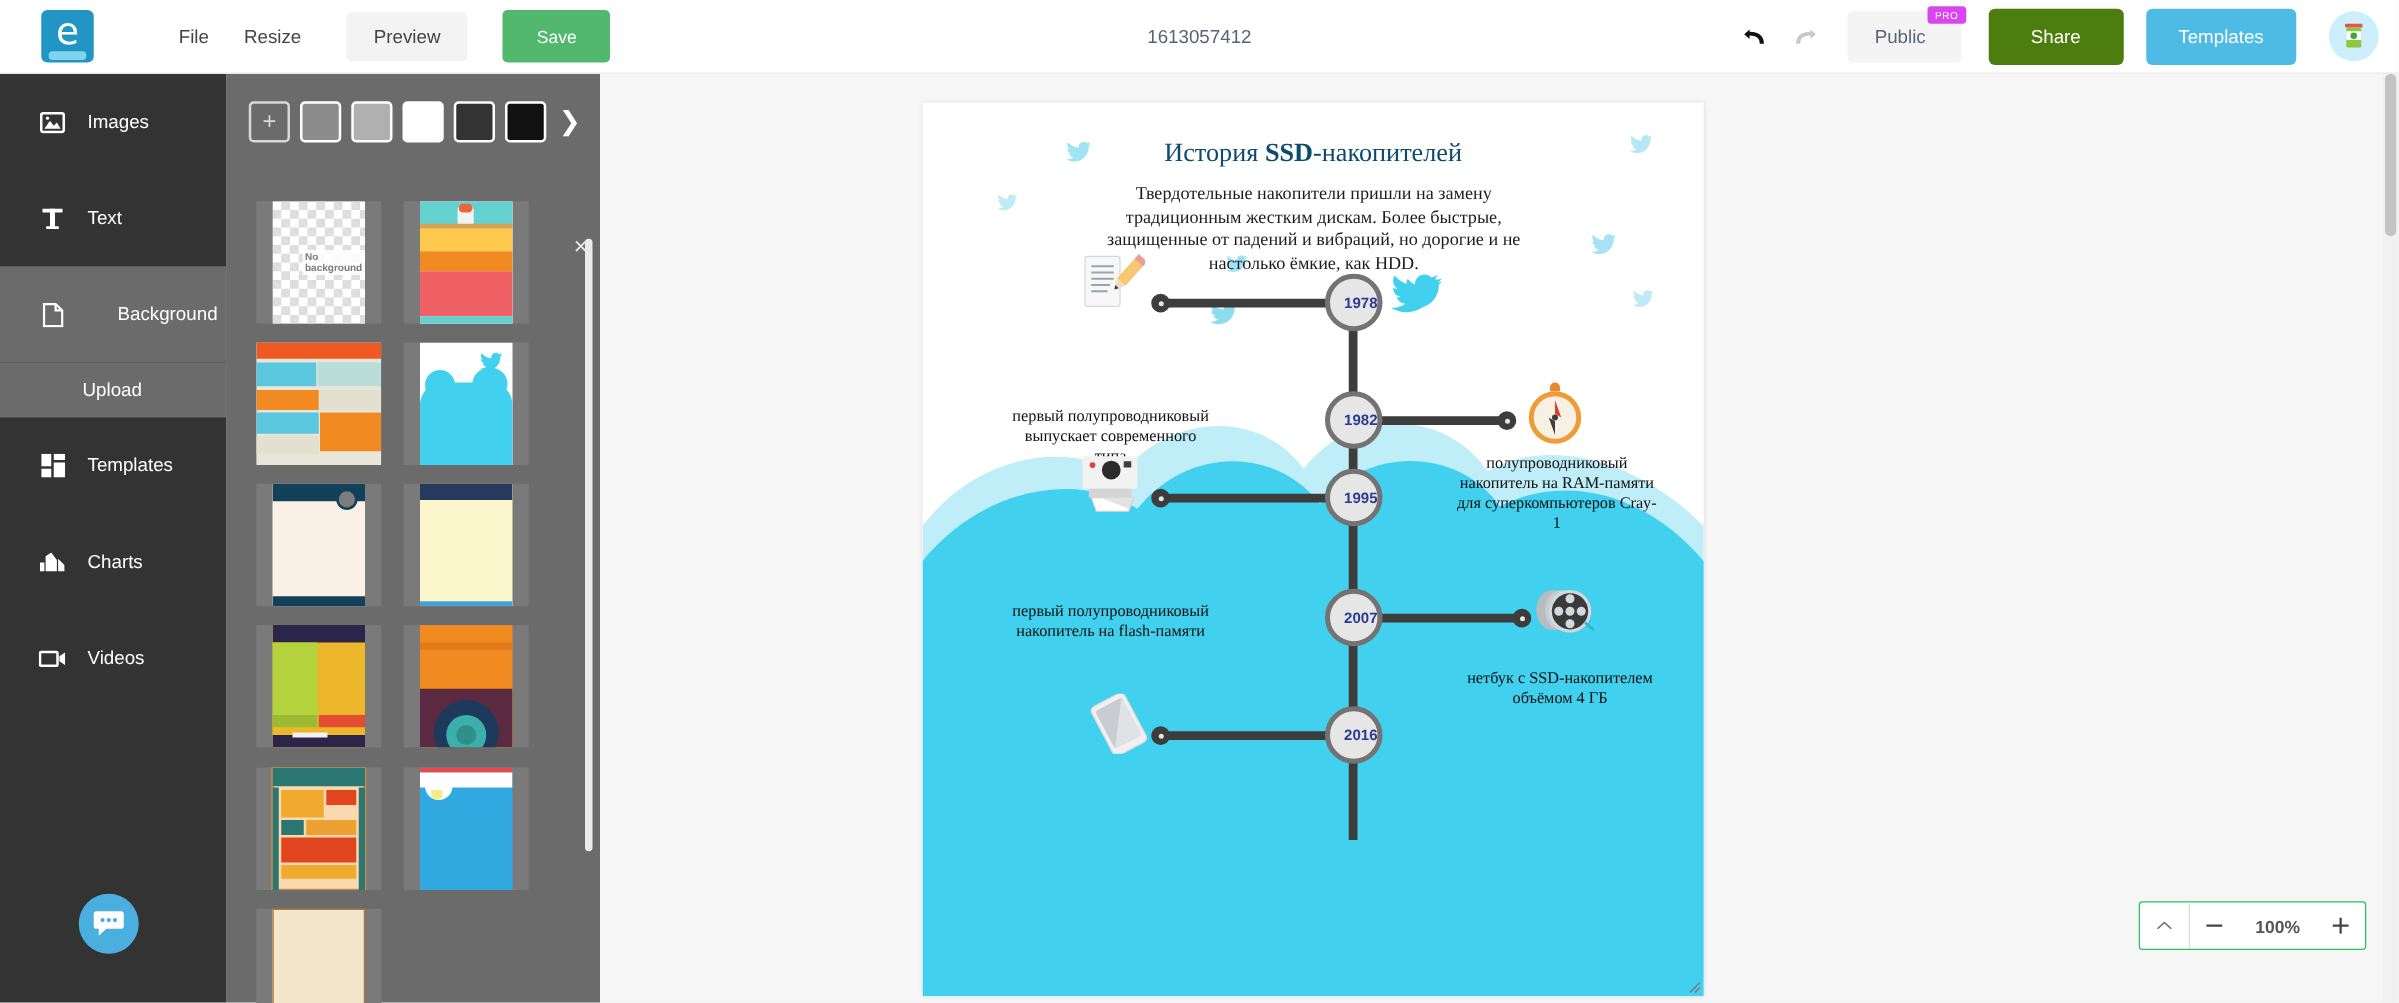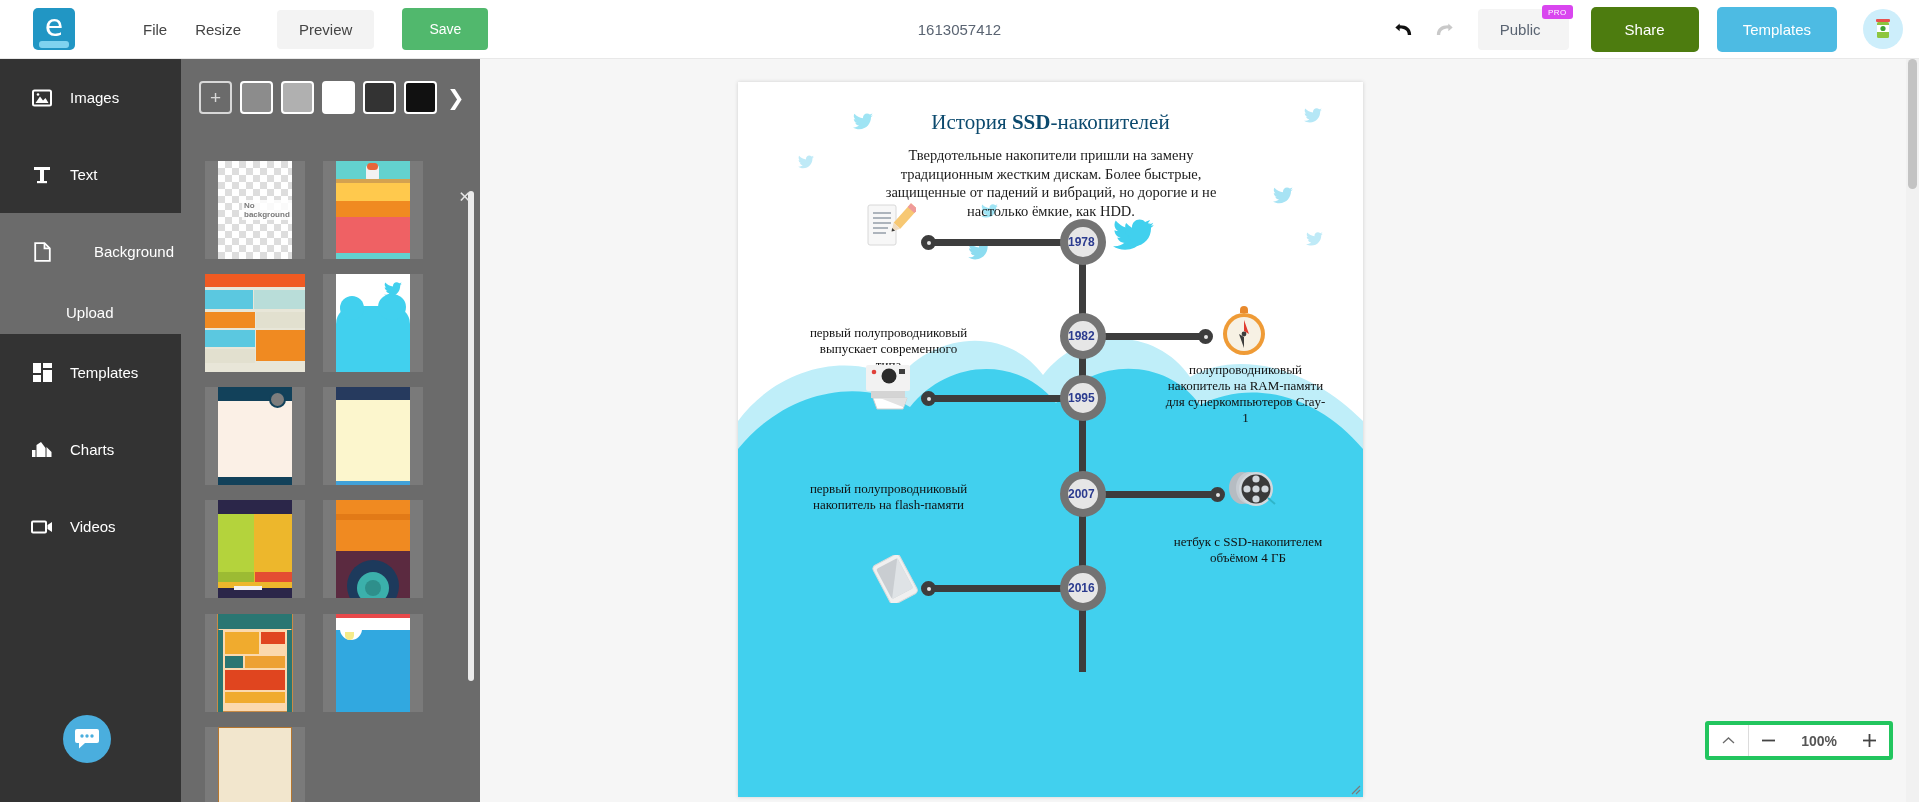--- a/index.html
+++ b/index.html
@@ -211,22 +211,22 @@
     font-family: "Liberation Serif", serif;
     font-size: 14.5px; line-height: 1.28; color: #1b1b1b;
   }
   .tl-line {
     position: absolute; left: 341px; top: 175px;
     width: 7px; height: 415px; background: #3d3d3d;
   }
   .node {
     position: absolute; width: 46px; height: 46px;
     border-radius: 50%; background: #e6e6e6;
-    border: 8px solid #737373;
-    display: flex; align-items: center; justify-content: flex-start;
+    border: 4px solid #737373;
+    display: flex; align-items: center; justify-content: flex-end;
     font-family: "Liberation Sans", sans-serif;
     font-size: 12px; font-weight: bold; color: #2b3b8f;
     cursor: pointer;
   }
   .connector {
     position: absolute; height: 7px; background: #3d3d3d;
   }
   .conn-dot {
     position: absolute; width: 15px; height: 15px; border-radius: 50%;
     background: #3d3d3d; border: 3px solid #3d3d3d;
@@ -243,21 +243,21 @@
   .tl-icon { position: absolute; }
   .resize-grip {
     position: absolute; right: 2px; bottom: 2px;
     width: 12px; height: 12px; cursor: nwse-resize;
   }
 
   
   .zoomctl {
     position: absolute; right: 26px; bottom: 42px;
     height: 39px; display: flex; align-items: stretch;
-    background: #fff; border: 4px solid #22c55e; border-radius: 3px;
+    background: #fff; border: 1px solid #22c55e; border-radius: 3px;
     z-index: 15;
   }
   .zoomctl .zseg {
     display: flex; align-items: center; justify-content: center;
     padding: 0 13px; cursor: pointer; color: #555; font-size: 14px;
   }
   .zoomctl .divider { width: 1px; background: #dcdcdc; }
   .zoom-value { font-size: 13px; color: #6b5a3a; font-weight: bold; padding: 0 4px; }
 
   

